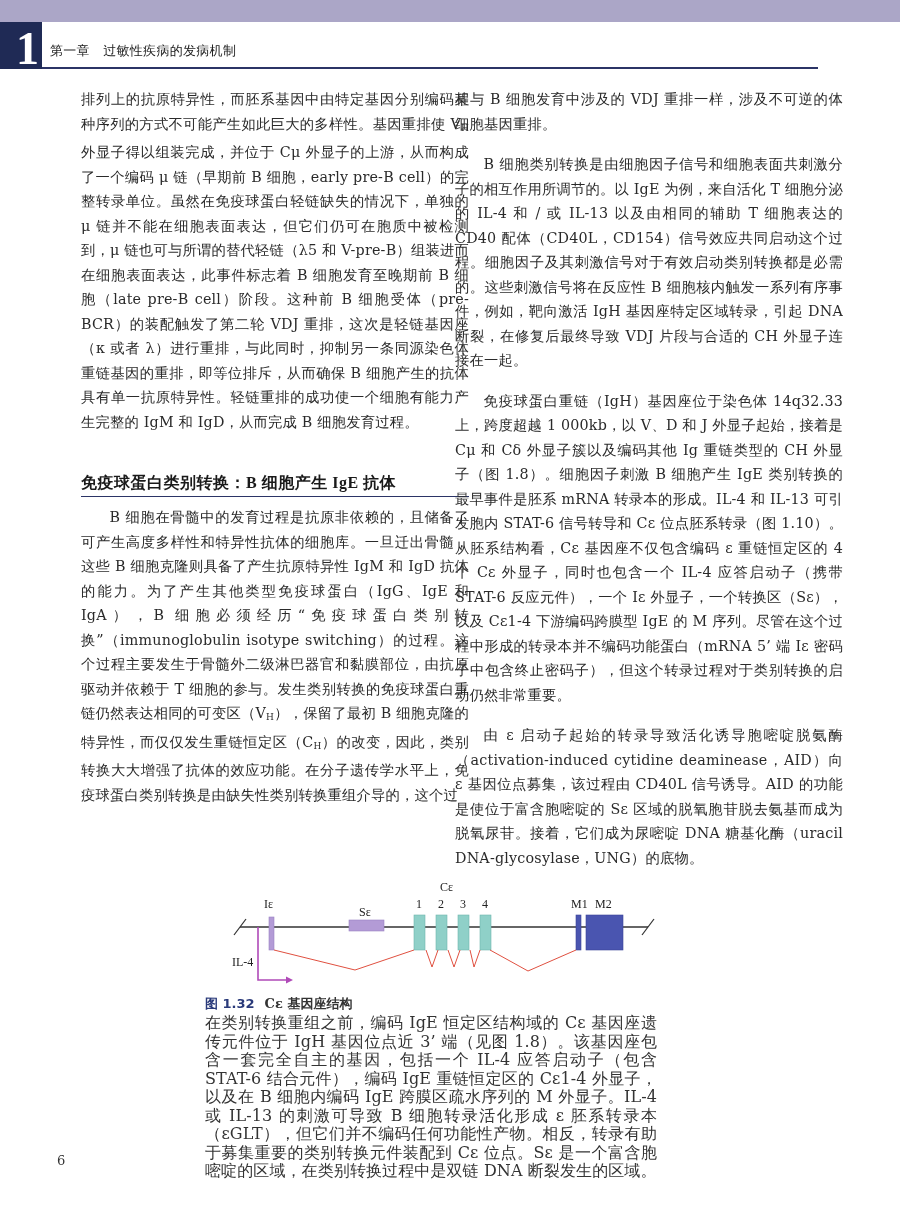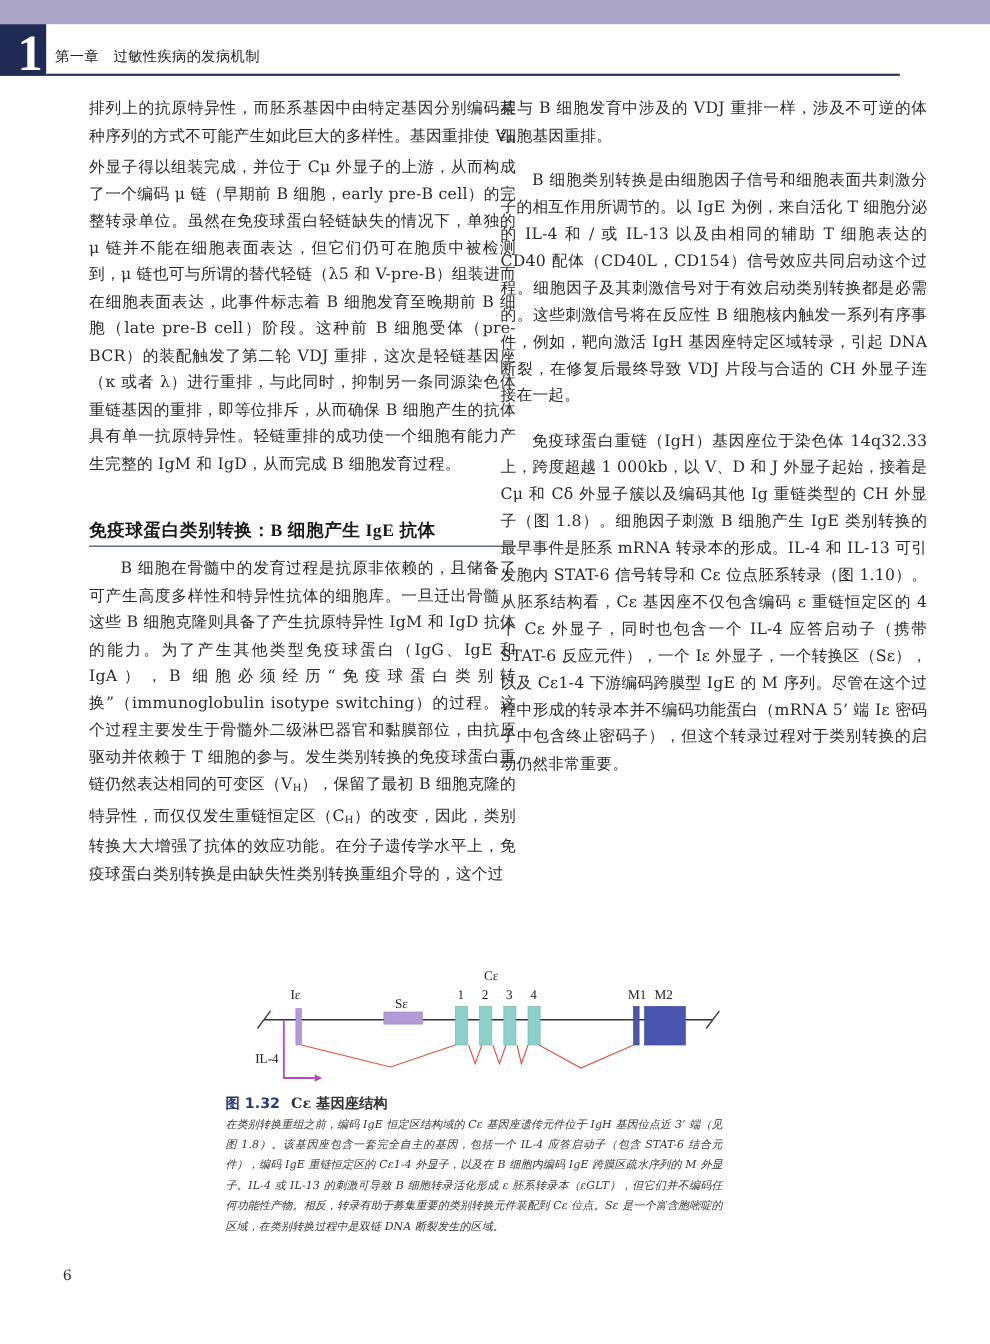--- a/index.html
+++ b/index.html
@@ -22,21 +22,21 @@
   .section-heading { font-family: Liberation Serif, serif; font-weight: bold; font-size: 16px; line-height: 22px; color: #1a1a1a; padding-bottom: 2px; border-bottom: 1.5px solid #2b3466; margin-top: 38px; margin-bottom: 8px; letter-spacing: 0.5px; }
 
   sub { font-size: 9px; vertical-align: -2px; }
 
   .figure { position: absolute; left: 228px; top: 882px; width: 440px; height: 110px; }
   .figure svg text { font-family: "Liberation Serif", serif; }
 
   .caption { position: absolute; left: 205px; top: 994px; width: 452px; }
   .caption-title { font-family: "DejaVu Sans", sans-serif; font-size: 13px; line-height: 20px; color: #2a3a7a; font-weight: bold; }
   .caption-title .cap-name { font-weight: bold; color: #333; margin-left: 10px; font-family: "DejaVu Serif", serif; }
-  .caption-body { font-size: 10px; line-height: 18.5px; color: #333; text-align: justify; letter-spacing: 0.1px; font-style: italic; }
+  .caption-body { font-size: 16px; line-height: 18.5px; color: #333; text-align: justify; letter-spacing: 0.1px; }
 
   .page-number { position: absolute; left: 57px; top: 1153px; font-size: 13px; color: #333; }
 </style>
 </head>
 <body>
 
 <div class="top-band"></div>
 <div class="chapter-box">
   <span class="chapter-num">1</span>
 </div>
@@ -51,20 +51,21 @@
   <div id="left-after">
       <p class="para indent">B 细胞在骨髓中的发育过程是抗原非依赖的，且储备了可产生高度多样性和特异性抗体的细胞库。一旦迁出骨髓，这些 B 细胞克隆则具备了产生抗原特异性 IgM 和 IgD 抗体的能力。为了产生其他类型免疫球蛋白（IgG、IgE 和 IgA），B 细胞必须经历“免疫球蛋白类别转换”（immunoglobulin isotype switching）的过程。这个过程主要发生于骨髓外二级淋巴器官和黏膜部位，由抗原驱动并依赖于 T 细胞的参与。发生类别转换的免疫球蛋白重链仍然表达相同的可变区（V<sub>H</sub>），保留了最初 B 细胞克隆的特异性，而仅仅发生重链恒定区（C<sub>H</sub>）的改变，因此，类别转换大大增强了抗体的效应功能。在分子遗传学水平上，免疫球蛋白类别转换是由缺失性类别转换重组介导的，这个过</p>
     </div>
 </div>
 
 <div class="column col-right">
   <div id="right-paras">
       <p class="para">程与 B 细胞发育中涉及的 VDJ 重排一样，涉及不可逆的体细胞基因重排。</p>
       <p class="para indent">B 细胞类别转换是由细胞因子信号和细胞表面共刺激分子的相互作用所调节的。以 IgE 为例，来自活化 T 细胞分泌的 IL-4 和 / 或 IL-13 以及由相同的辅助 T 细胞表达的 CD40 配体（CD40L，CD154）信号效应共同启动这个过程。细胞因子及其刺激信号对于有效启动类别转换都是必需的。这些刺激信号将在反应性 B 细胞核内触发一系列有序事件，例如，靶向激活 IgH 基因座特定区域转录，引起 DNA 断裂，在修复后最终导致 VDJ 片段与合适的 CH 外显子连接在一起。</p>
       <p class="para indent">免疫球蛋白重链（IgH）基因座位于染色体 14q32.33 上，跨度超越 1 000kb，以 V、D 和 J 外显子起始，接着是 Cμ 和 Cδ 外显子簇以及编码其他 Ig 重链类型的 CH 外显子（图 1.8）。细胞因子刺激 B 细胞产生 IgE 类别转换的最早事件是胚系 mRNA 转录本的形成。IL-4 和 IL-13 可引发胞内 STAT-6 信号转导和 Cε 位点胚系转录（图 1.10）。从胚系结构看，Cε 基因座不仅包含编码 ε 重链恒定区的 4 个 Cε 外显子，同时也包含一个 IL-4 应答启动子（携带 STAT-6 反应元件），一个 Iε 外显子，一个转换区（Sε），以及 Cε1-4 下游编码跨膜型 IgE 的 M 序列。尽管在这个过程中形成的转录本并不编码功能蛋白（mRNA 5’ 端 Iε 密码子中包含终止密码子），但这个转录过程对于类别转换的启动仍然非常重要。</p>
+      <p class="para indent">由 ε 启动子起始的转录导致活化诱导胞嘧啶脱氨酶（activation-induced cytidine deaminease，AID）向 ε 基因位点募集，该过程由 CD40L 信号诱导。AID 的功能是使位于富含胞嘧啶的 Sε 区域的脱氧胞苷脱去氨基而成为脱氧尿苷。接着，它们成为尿嘧啶 DNA 糖基化酶（uracil DNA-glycosylase，UNG）的底物。</p>
     </div>
 </div>
 
 <div class="figure">
   <svg width="440" height="110" viewBox="0 0 440 110">
 
     <line x1="12" y1="45" x2="420" y2="45" stroke="#333" stroke-width="1.3"></line>
     <line x1="6" y1="53" x2="18" y2="37" stroke="#333" stroke-width="1.2"></line>
     <line x1="414" y1="53" x2="426" y2="37" stroke="#333" stroke-width="1.2"></line>
 

